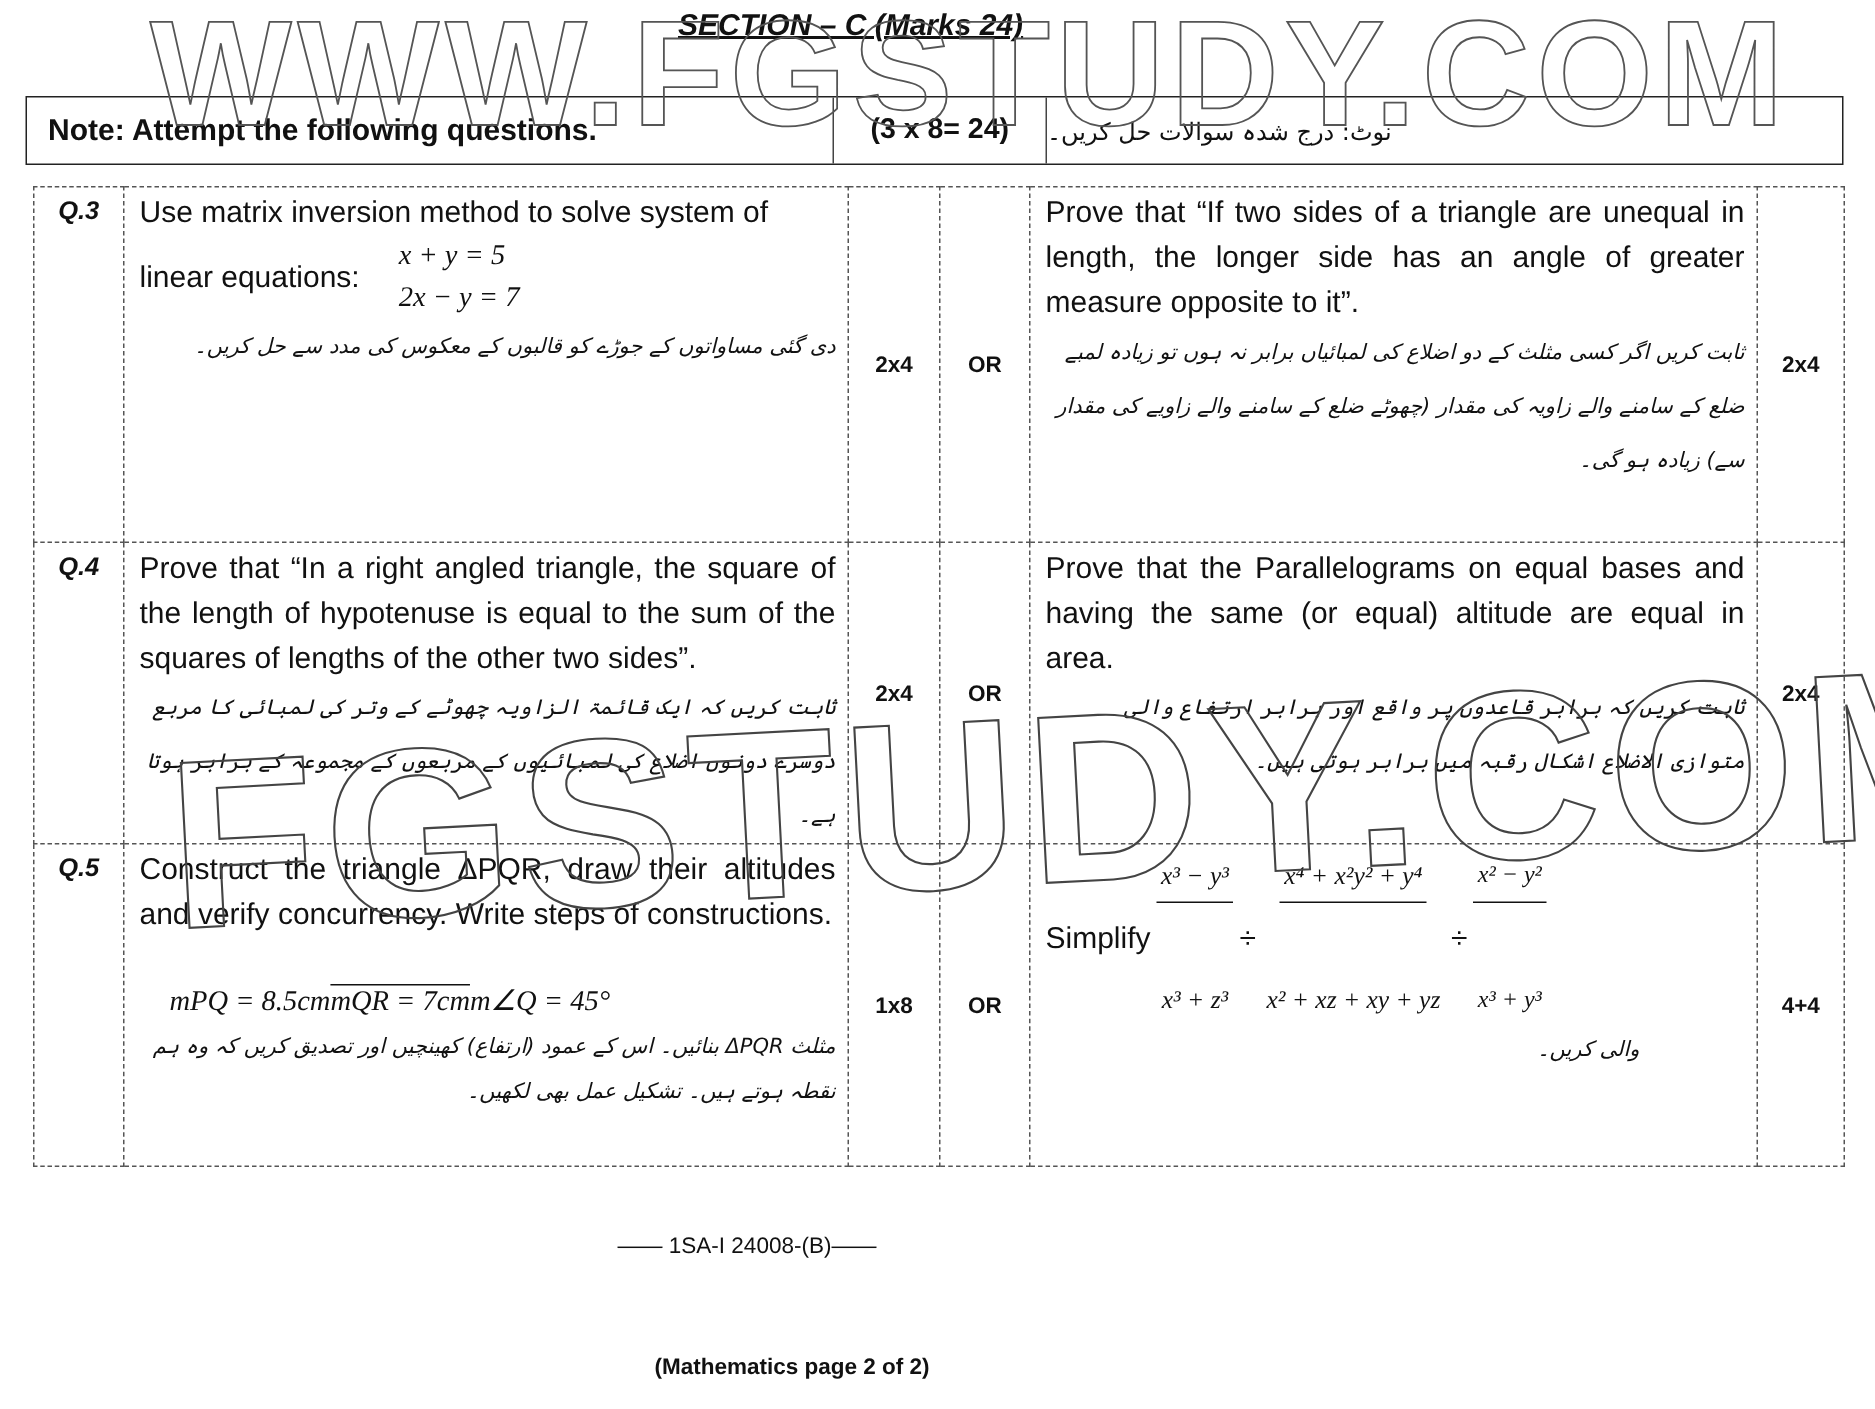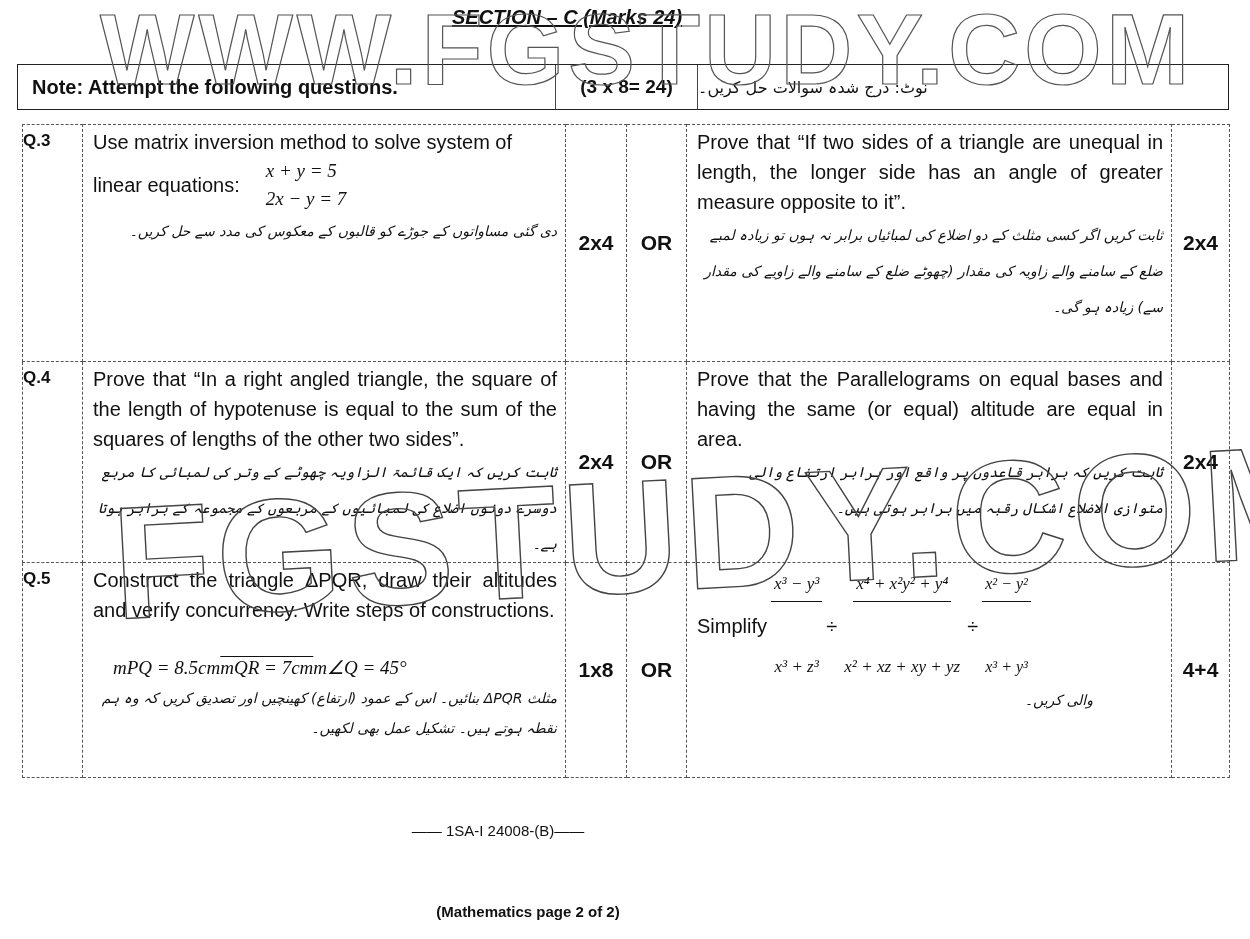--- a/index.html
+++ b/index.html
@@ -6,25 +6,25 @@
   body { width:1250px; height:939px; position:relative; overflow:hidden; color:#111; font-family:"Liberation Sans", sans-serif; }
   .abs { position:absolute; }
   .watermark { position:absolute; font-family:"Liberation Sans", sans-serif; font-weight:bold; color:transparent; -webkit-text-stroke:1.2px #555; letter-spacing:2px; pointer-events:none; z-index:5; white-space:nowrap; }
   .section-title { left:452px; top:6px; font-size:20px; font-weight:bold; font-style:italic; text-decoration:underline; }
   .note-box { left:17px; top:64px; width:1212px; height:46px; border:1.5px solid #222; box-sizing:border-box; display:flex; }
   .note-en { width:538px; border-right:1px solid #444; padding-left:14px; display:flex; align-items:center; font-size:20px; font-weight:bold; box-sizing:border-box; }
   .note-marks { width:142px; border-right:1px solid #444; display:flex; align-items:center; justify-content:center; font-size:19px; font-weight:bold; box-sizing:border-box; }
   .note-ur { flex:1; display:flex; align-items:center; justify-content:flex-end; padding-right:10px; font-family:"DejaVu Sans", sans-serif; font-size:16px; font-weight:normal; direction:rtl; }
   table.qt { position:absolute; left:22px; top:124px; width:1207px; border-collapse:collapse; table-layout:fixed; }
   table.qt td { border:1px dashed #555; vertical-align:top; padding:0; }
-  .qno { font-weight:bold; font-size:17px; padding-top:6px !important; }
+  .qno { font-weight:bold; font-size:17px; text-align:center; padding-top:6px !important;font-style:italic; }
   .qen { font-size:20px; line-height:30px; padding:2px 8px 0 10px !important; }
   .qen.just { text-align:justify; }
   .ur { font-family:"DejaVu Sans", sans-serif; font-size:14px; direction:rtl; text-align:right; line-height:36px; font-style:italic; }
-  .mid { vertical-align:middle !important; text-align:center; font-weight:bold; font-size:21px; }
+  .mid { vertical-align:middle !important; text-align:center; font-weight:bold; font-size:15px; }
   .math { font-family:"Liberation Serif", serif; font-style:italic; font-size:19px; }
   .eqs { display:inline-block; vertical-align:middle; margin-left:26px; line-height:28px; }
   .frac { display:inline-flex; flex-direction:column; align-items:center; vertical-align:middle; margin:0 4px;gap:48px; }
   .frac .num { border-bottom:1px solid #111; padding:0 3px 2px; }
   .frac .den { padding:2px 3px 0; }
   .footer-code { left:0; width:996px; top:822px; text-align:center; font-size:15px; }
   .footer-page { left:0; width:1056px; top:903px; text-align:center; font-size:15px; font-weight:bold; }
 </style>
 </head>
 <body>

